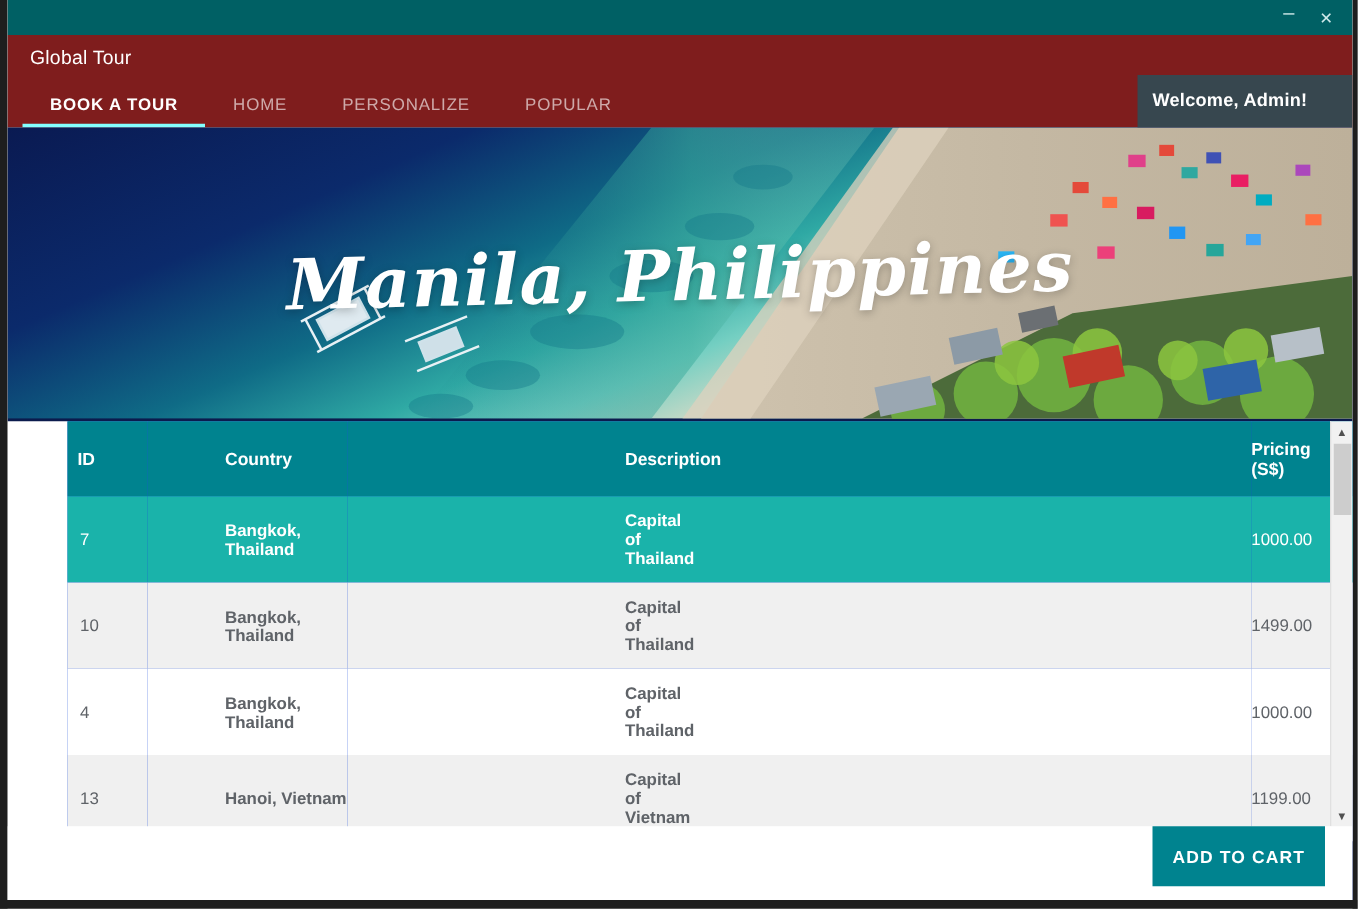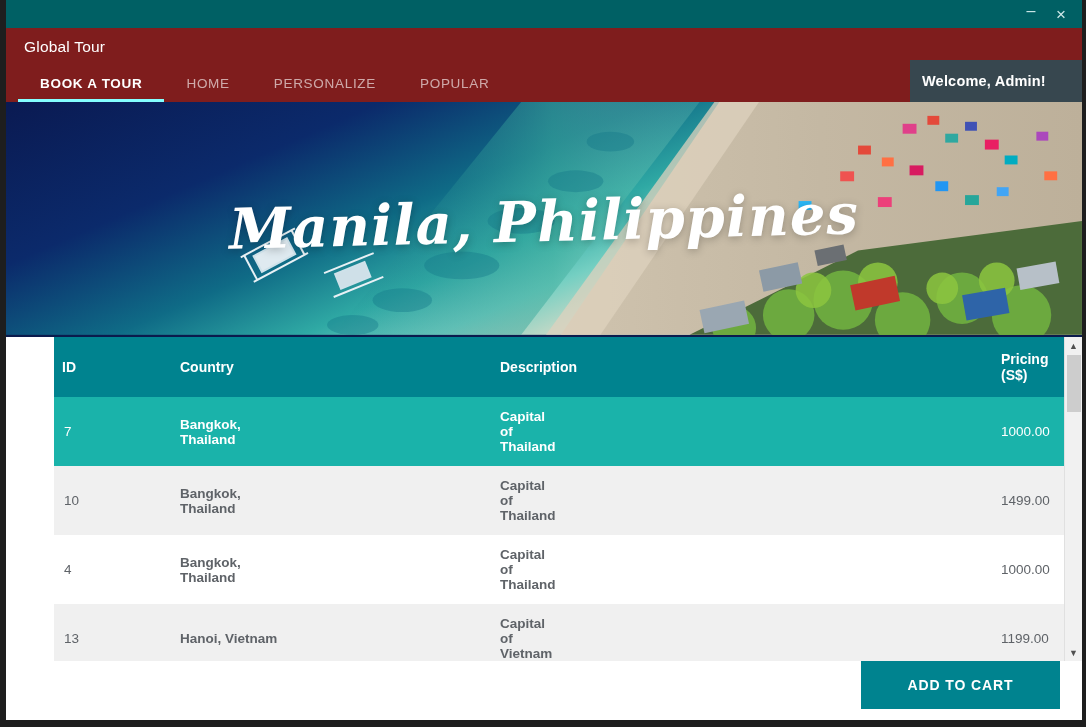--- a/index.html
+++ b/index.html
@@ -187,21 +187,21 @@
     position: absolute;
     left: 0; right: 0;
     bottom: 0;
     height: 59px;
     background: #ffffff;
   }
   .add-cart-btn {
     position: absolute;
     right: 22px;
     bottom: 11px;
-    width: 199px;
+    width: 138px;
     height: 48px;
     background: #00838f;
     color: #ffffff;
     border: none;
     font-size: 14px;
     font-weight: bold;
     letter-spacing: 0.9px;
     font-family: "Liberation Sans", sans-serif;
     cursor: pointer;
   }

